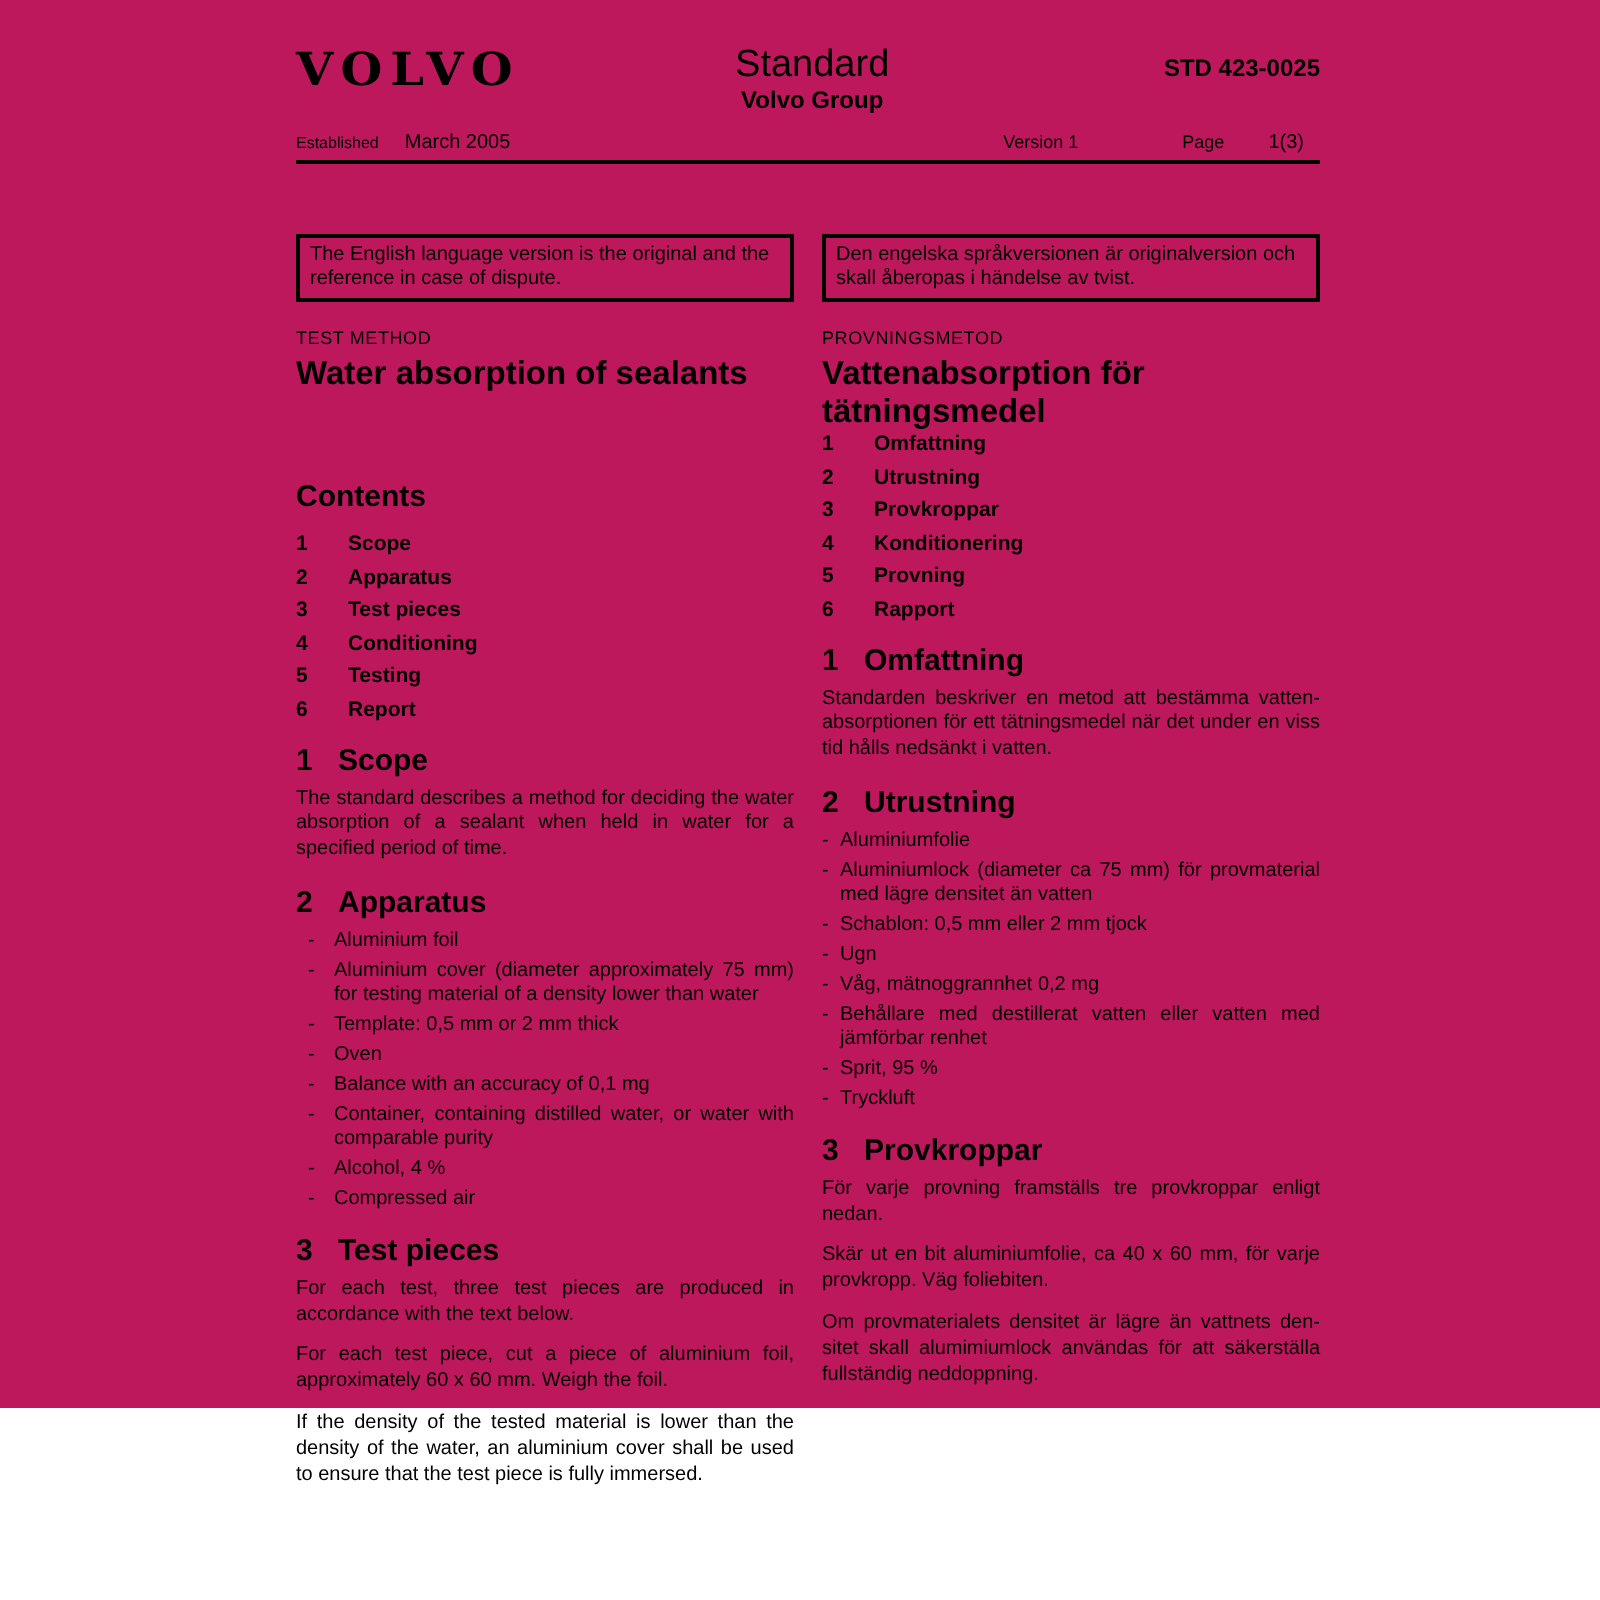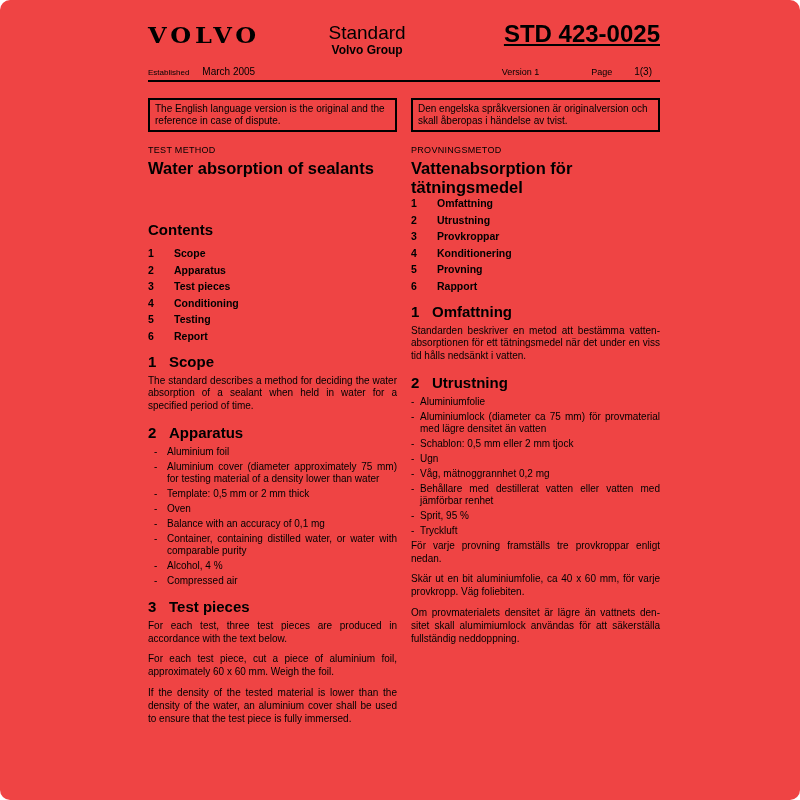--- a/index.html
+++ b/index.html
@@ -4,51 +4,51 @@
 <style>
   * { box-sizing: border-box; margin: 0; padding: 0; }
   html, body { width: 800px; height: 800px; }
   body {
     background: #ffffff;
     color: #000000;
     font-family: "Liberation Sans", sans-serif;
     position: relative;
     overflow: hidden;
   }
-  .page { position: absolute; left: 0; top: 0; width: 800px; height: 800px; background: #ef4444; border-radius: 10px; }
+  .page { position: absolute; left: 0; top: 0; width: 800px; height: 704px; background: #be185d; }
   .doc  { position: absolute; left: 148px; top: 0; width: 512px; }
 
   
   .hdr-top { display: flex; align-items: flex-start; padding-top: 22px; }
   .logo {
     font-family: "DejaVu Serif", serif;
     font-weight: bold;
     font-size: 24px;
     line-height: 26px;
     letter-spacing: 4px;
     transform: scaleY(0.95);
     white-space: nowrap;
   }
   .hdr-center { flex: 1; text-align: center; padding-right: 30px; }
   .doc-type { font-weight: normal; font-size: 19px; line-height: 21px; }
   .org      { font-weight: bold; font-size: 12px; line-height: 14px; }
-  .doc-number { font-weight: bold; font-size: 24px; line-height: 24px; white-space: nowrap; text-decoration: underline; }
+  .doc-number { font-weight: bold; font-size: 12px; line-height: 24px; white-space: nowrap; }
 
   .hdr-meta { display: flex; align-items: baseline; margin-top: 9px; padding-right: 8px; }
   .est-label  { font-size: 8px; }
   .est-value  { font-size: 10px; margin-left: 13px; }
   .meta-spacer { flex: 1; }
   .version    { font-size: 9px; }
   .page-label { font-size: 9px; margin-left: 52px; }
   .page-value { font-size: 10px; margin-left: 22px; }
 
   .rule { border-top: 2px solid #000000; margin-top: 3px; }
 
   
-  .notices { display: flex; gap: 14px; margin-top: 16px; }
+  .notices { display: flex; gap: 14px; margin-top: 35px; }
   .notice {
     flex: 1;
     border: 2px solid #000000;
     padding: 3px 6px 4px 5px;
     font-size: 10px;
     line-height: 11.5px;
   }
 
   
   .columns { display: flex; gap: 14px; margin-top: 13px; }
@@ -252,20 +252,21 @@
               <span class="dash">-</span>
               <span class="btext">Sprit, 95 %</span>
             </div>
           <div class="bullet">
               <span class="dash">-</span>
               <span class="btext">Tryckluft</span>
             </div>
         </section>
 
         <section class="sec">
+          <h2 class="sec-heading"><span class="sec-num">3</span><span class="sec-title">Provkroppar</span></h2>
           <p class="body">För varje provning framställs tre provkroppar enligt nedan.</p>
           <p class="body">Skär ut en bit aluminiumfolie, ca 40 x 60 mm, för varje provkropp. Väg foliebiten.</p>
           <p class="body">Om provmaterialets densitet är lägre än vattnets den-sitet skall alumimiumlock användas för att säkerställa fullständig neddoppning.</p>
         </section>
       </div>
 
     </div>
   </div>
 </div>
 

